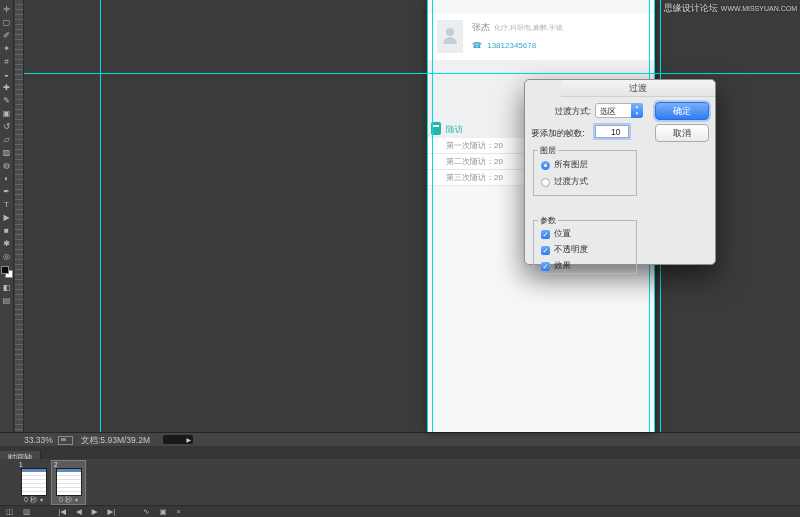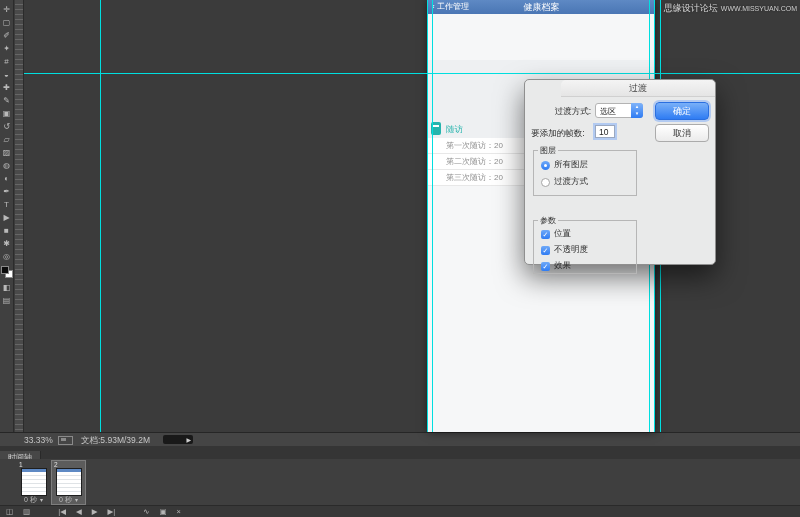--- a/index.html
+++ b/index.html
@@ -49,22 +49,22 @@
   .dlg-title{height:16px;line-height:17px;text-align:center;font-size:9px;color:#3c3c3c;
              background:linear-gradient(#f4f4f4,#e5e5e5);border-bottom:1px solid #d0d0d0;border-radius:5px 5px 0 0;margin-left:36px;}
   .dlg-label{position:absolute;font-size:8.5px;color:#2e2e2e;}
   .lbl-method{left:4px;top:26px;width:62px;text-align:right;}
   .lbl-frames{left:0px;top:48px;width:66px;text-align:center;}
   .sel{position:absolute;left:70px;top:23px;width:48px;height:15px;background:#fff;border:1px solid #b3b3b3;
        border-radius:3px;font-size:8px;color:#222;line-height:15px;padding-left:4px;box-sizing:border-box;}
   .sel-btn{position:absolute;right:-1px;top:-1px;width:12px;height:15px;border-radius:0 3px 3px 0;
            background:linear-gradient(#7fb3f9,#2f7cf3);color:#fff;text-align:center;}
   .sel-btn div{font-size:5px;line-height:7px;height:7px;}
-  .inp{position:absolute;left:70px;top:45px;width:20px;height:13px;background:#fff;border:1px solid #9aa8c0;
-       font-size:8.5px;color:#222;line-height:13px;padding-left:3px;box-sizing:border-box;
+  .inp{position:absolute;left:70px;top:45px;width:34px;height:13px;background:#fff;border:1px solid #9aa8c0;
+       font-size:8.5px;color:#222;line-height:13px;padding-left:15px;box-sizing:border-box;
        box-shadow:0 0 0 2px rgba(110,165,250,.45);}
   .btn{position:absolute;left:130px;width:52px;height:16px;border-radius:4px;text-align:center;
        font-size:9px;line-height:16px;cursor:pointer;}
   .btn-ok{top:22px;background:linear-gradient(#79b0f8,#2f7cf3);border:1px solid #2a6fe0;color:#fff;
           box-shadow:0 0 0 2px rgba(110,165,250,.45);}
   .btn-cancel{top:44px;background:linear-gradient(#ffffff,#ebebeb);border:1px solid #ababab;color:#333;}
   .grp{position:absolute;left:8px;width:102px;border:1px solid #b6b6b6;}
   .grp1{top:70px;height:44px;}
   .grp2{top:140px;height:52px;}
   .legend{position:absolute;top:-6px;left:4px;background:#e9eaea;padding:0 2px;font-size:8px;color:#2e2e2e;}
@@ -139,26 +139,31 @@
       <div class="sw-fg"></div>
     </div>
     <div class="tool">◧</div>
     <div class="tool">▤</div>
   </div>
 
   <div class="ruler"></div>
 
   <div class="canvas">
     <div class="mockup">
-      <div class="m-header">
-        <div class="m-back">
-          <span>‹</span>
-          <span>工作管理</span>
-        </div>
-        <div class="m-title">健康档案</div>
+      <div class="m-profile">
+        <div class="m-avatar">
+          <div class="av-head"></div>
+          <div class="av-body"></div>
+        </div>
+        <div class="m-name">张杰</div>
+        <div class="m-desc">化疗,科研电,麻醉,手镜</div>
+        <div class="m-phone">
+          <span class="ic">☎</span>
+          <span>13812345678</span>
+        </div>
       </div>
       <div class="m-gray"></div>
       <div class="m-section-row">
         <div class="m-sec-icon"></div>
         <div class="m-sec-title">随访</div>
       </div>
       <div class="m-list">
         <div class="m-row">第一次随访：20</div>
         <div class="m-row">第二次随访：20</div>
         <div class="m-row">第三次随访：20</div>

